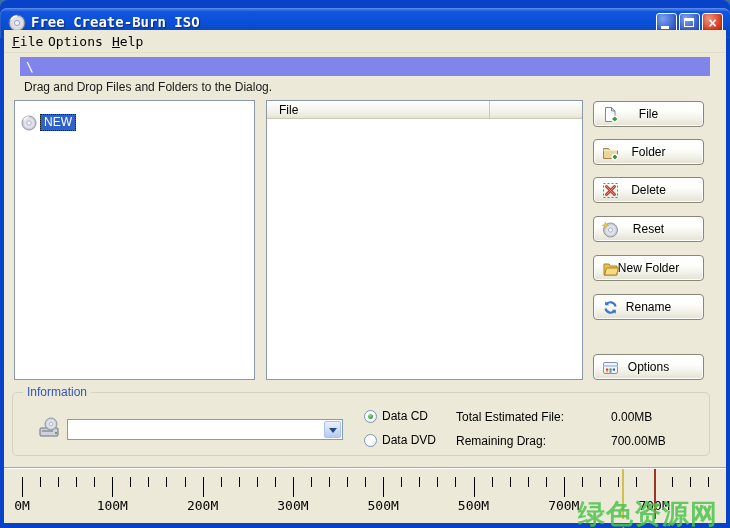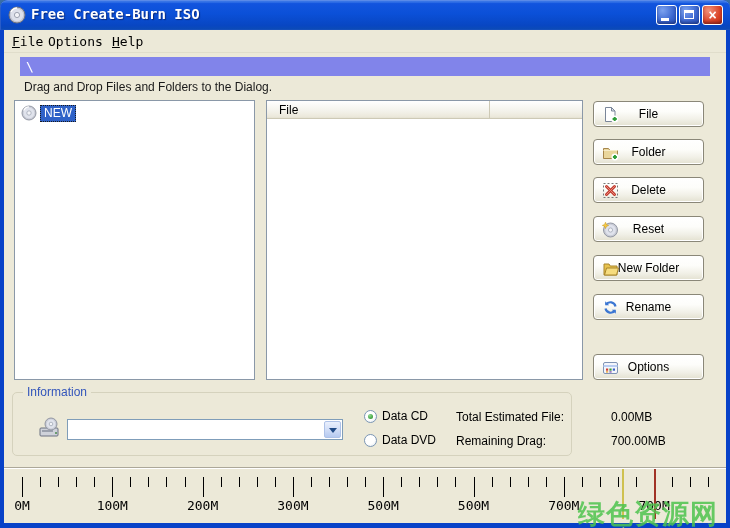--- a/index.html
+++ b/index.html
@@ -1,20 +1,20 @@
 <!DOCTYPE html>
 <html><head>
 <meta charset="utf-8">
 <style>
   html,body{margin:0;padding:0;background:#3a6ea5;}
   *{box-sizing:border-box;}
   .window{position:relative;width:730px;height:528px;font-family:"Liberation Sans",sans-serif;
     background:#0842c8;border-radius:8px 8px 0 0;overflow:hidden;}
   
-  .titlebar{position:absolute;left:0;top:0;width:730px;height:30px;border-radius:7px 7px 0 0;
+  .titlebar{position:absolute;left:0;top:8px;width:730px;height:30px;border-radius:7px 7px 0 0;
     background:linear-gradient(180deg,#2a63d8 0%,#3a77e8 6%,#1254de 12%,#0b50d8 45%,#0846c2 85%,#0b4ab8 96%,#1a53bd 100%);
     box-shadow:inset 0 1px 0 #5a8ae8, inset 1px 0 0 #2a5cc8;}
   .title-icon{position:absolute;left:8px;top:6px;width:18px;height:18px;}
   .title-text{position:absolute;left:31px;top:6px;color:#fff;
     font:bold 14px "DejaVu Sans Mono",monospace;letter-spacing:0px;
     text-shadow:1px 1px 1px #0a2a7a;}
   .winbtns{position:absolute;right:7px;top:5px;display:flex;gap:2px;}
   .winbtn{width:21px;height:20px;border:1px solid #fff;border-radius:3px;position:relative;
     background:radial-gradient(circle at 30% 25%,#7ba1ef,#3b66cf 60%,#2850b8);
     box-shadow:inset 0 -2px 3px rgba(0,0,30,.35);cursor:default;}
@@ -28,39 +28,39 @@
     font:13px "DejaVu Sans Mono",monospace;color:#000;border-bottom:1px solid #e0ddcb;}
   .menu-item{position:absolute;top:4px;}
   .menu-key{text-decoration:underline;}
   
   .addressbar{position:absolute;left:16px;top:27px;width:690px;height:19px;background:#8184ea;
     color:#fff;font:13px "DejaVu Sans Mono",monospace;padding:2px 0 0 6px;}
   .hint{position:absolute;left:20px;top:50px;font:12px "Liberation Sans",sans-serif;color:#1a1a1a;}
   
   .tree-panel{position:absolute;left:10px;top:70px;width:241px;height:280px;background:#fff;
     border:1px solid #8a98a8;}
-  .tree-item{position:absolute;left:6px;top:4px;display:flex;align-items:flex-start;height:17px;}
+  .tree-item{position:absolute;left:6px;top:13px;display:flex;align-items:flex-end;height:17px;}
   .tree-item svg{width:16px;height:16px;margin-right:3px;}
   .tree-label{background:#2f62c8;color:#fff;font:12px "Liberation Sans",sans-serif;
     padding:0 3px 1px 3px;border:1px dotted #1a1a1a;}
   .file-panel{position:absolute;left:262px;top:70px;width:317px;height:280px;background:#fff;
     border:1px solid #8a98a8;}
   .file-header{position:absolute;left:0;top:0;width:100%;height:18px;
     background:linear-gradient(180deg,#ffffff,#f4f3ec 55%,#ece9dc 90%,#e4e1d2);
     border-bottom:1px solid #cdc9b5;font:12px "Liberation Sans",sans-serif;color:#000;}
   .file-header-cell{position:absolute;left:0;top:0;height:18px;width:223px;padding:2px 0 0 12px;
     border-right:1px solid #cdc9b5;}
   
   .action-btn{position:absolute;left:589px;width:111px;height:26px;border:1px solid #8a8778;
     border-radius:4px;background:linear-gradient(180deg,#ffffff,#fdfdfa 40%,#f1f0e7 72%,#e6e4d5 94%,#dcd9c6);
     box-shadow:inset 0 0 0 1px #ffffff;cursor:default;}
   .action-btn .btn-icon{position:absolute;left:8px;top:4px;width:17px;height:17px;}
   .action-btn .btn-label{display:block;text-align:center;font:12px/24px "Liberation Sans",sans-serif;color:#000;}
   
-  .groupbox{position:absolute;left:8px;top:362px;width:560px;height:64px;border:1px solid #d5d2bd;
+  .groupbox{position:absolute;left:8px;top:362px;width:698px;height:64px;border:1px solid #d5d2bd;
     border-radius:5px;}
   .groupbox-label{position:absolute;left:10px;top:-8px;background:#ece9d8;padding:0 4px;
     font:12px "Liberation Sans",sans-serif;color:#3355bb;}
   .drive-icon{position:absolute;left:24px;top:22px;width:25px;height:25px;}
   .combo{position:absolute;left:54px;top:26px;width:276px;height:21px;background:#fff;
     border:1px solid #7f9db9;}
   .combo-value{position:absolute;left:4px;top:3px;font:12px "Liberation Sans",sans-serif;}
   .combo-btn{position:absolute;right:1px;top:1px;width:17px;height:17px;border:1px solid #aec2e8;border-radius:2px;
     background:linear-gradient(180deg,#eaf0fd,#d2def7 50%,#b6caf0);}
   .combo-arrow{position:absolute;left:4px;top:6px;width:0;height:0;

